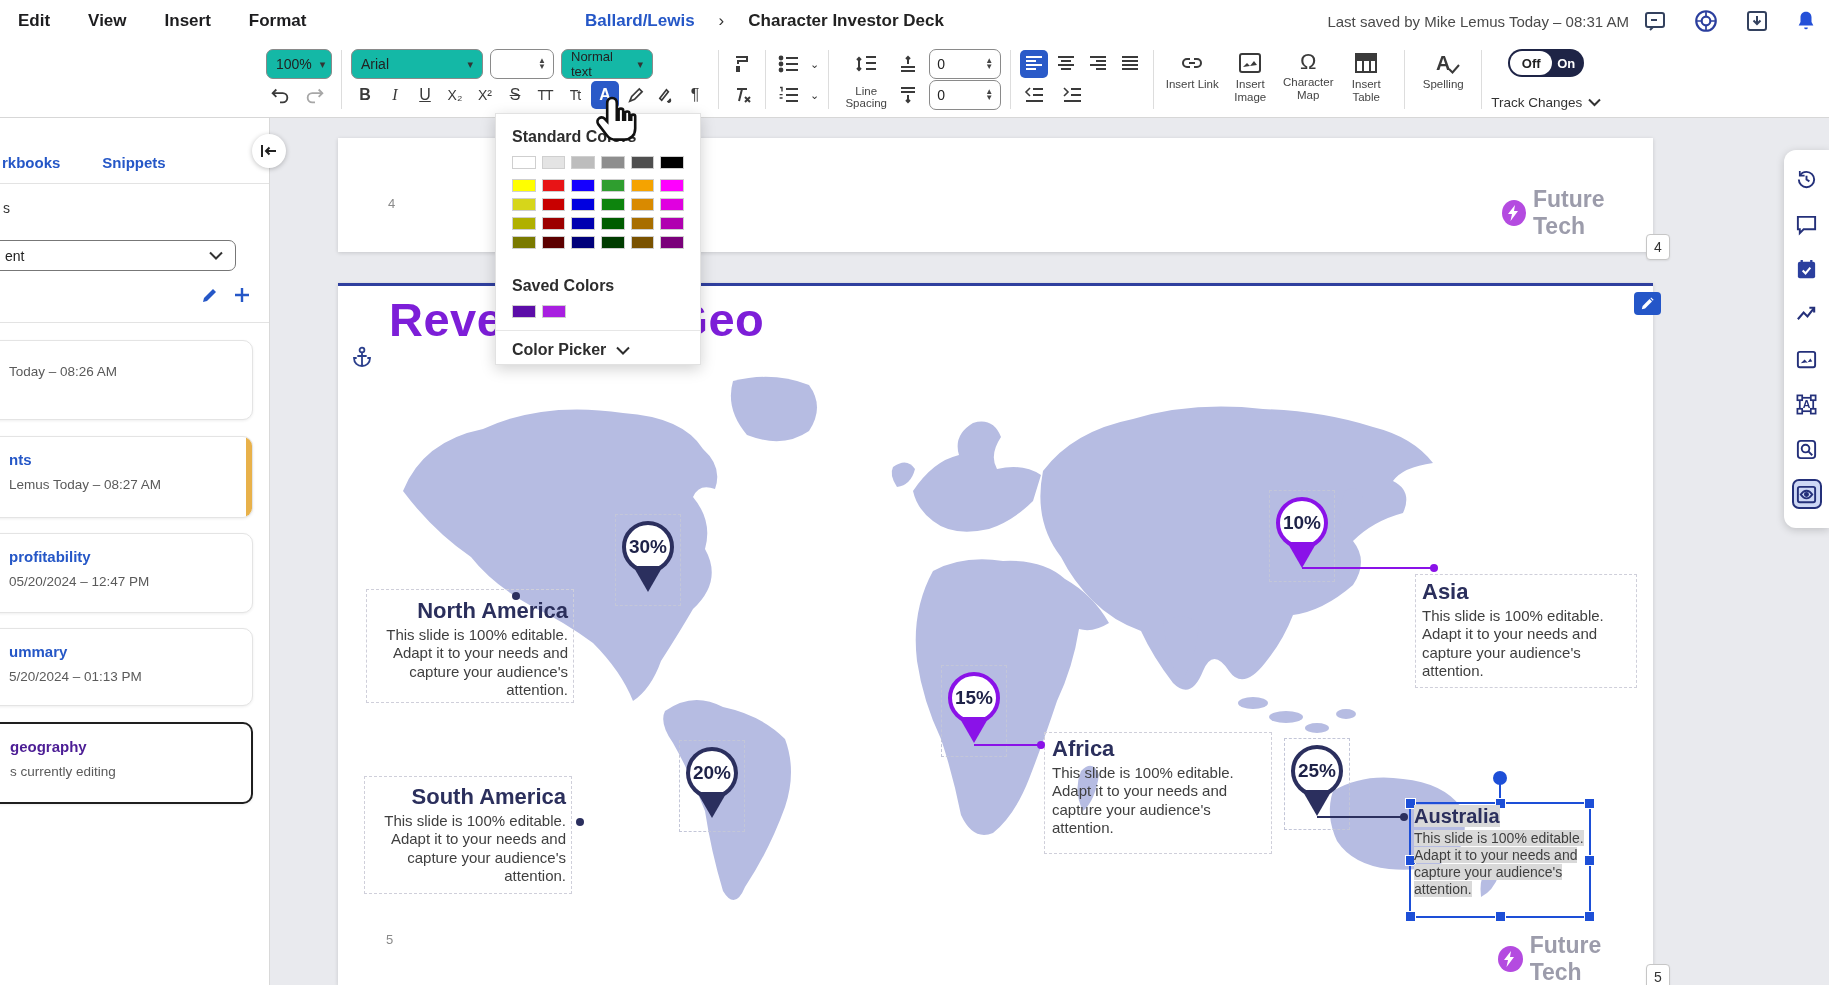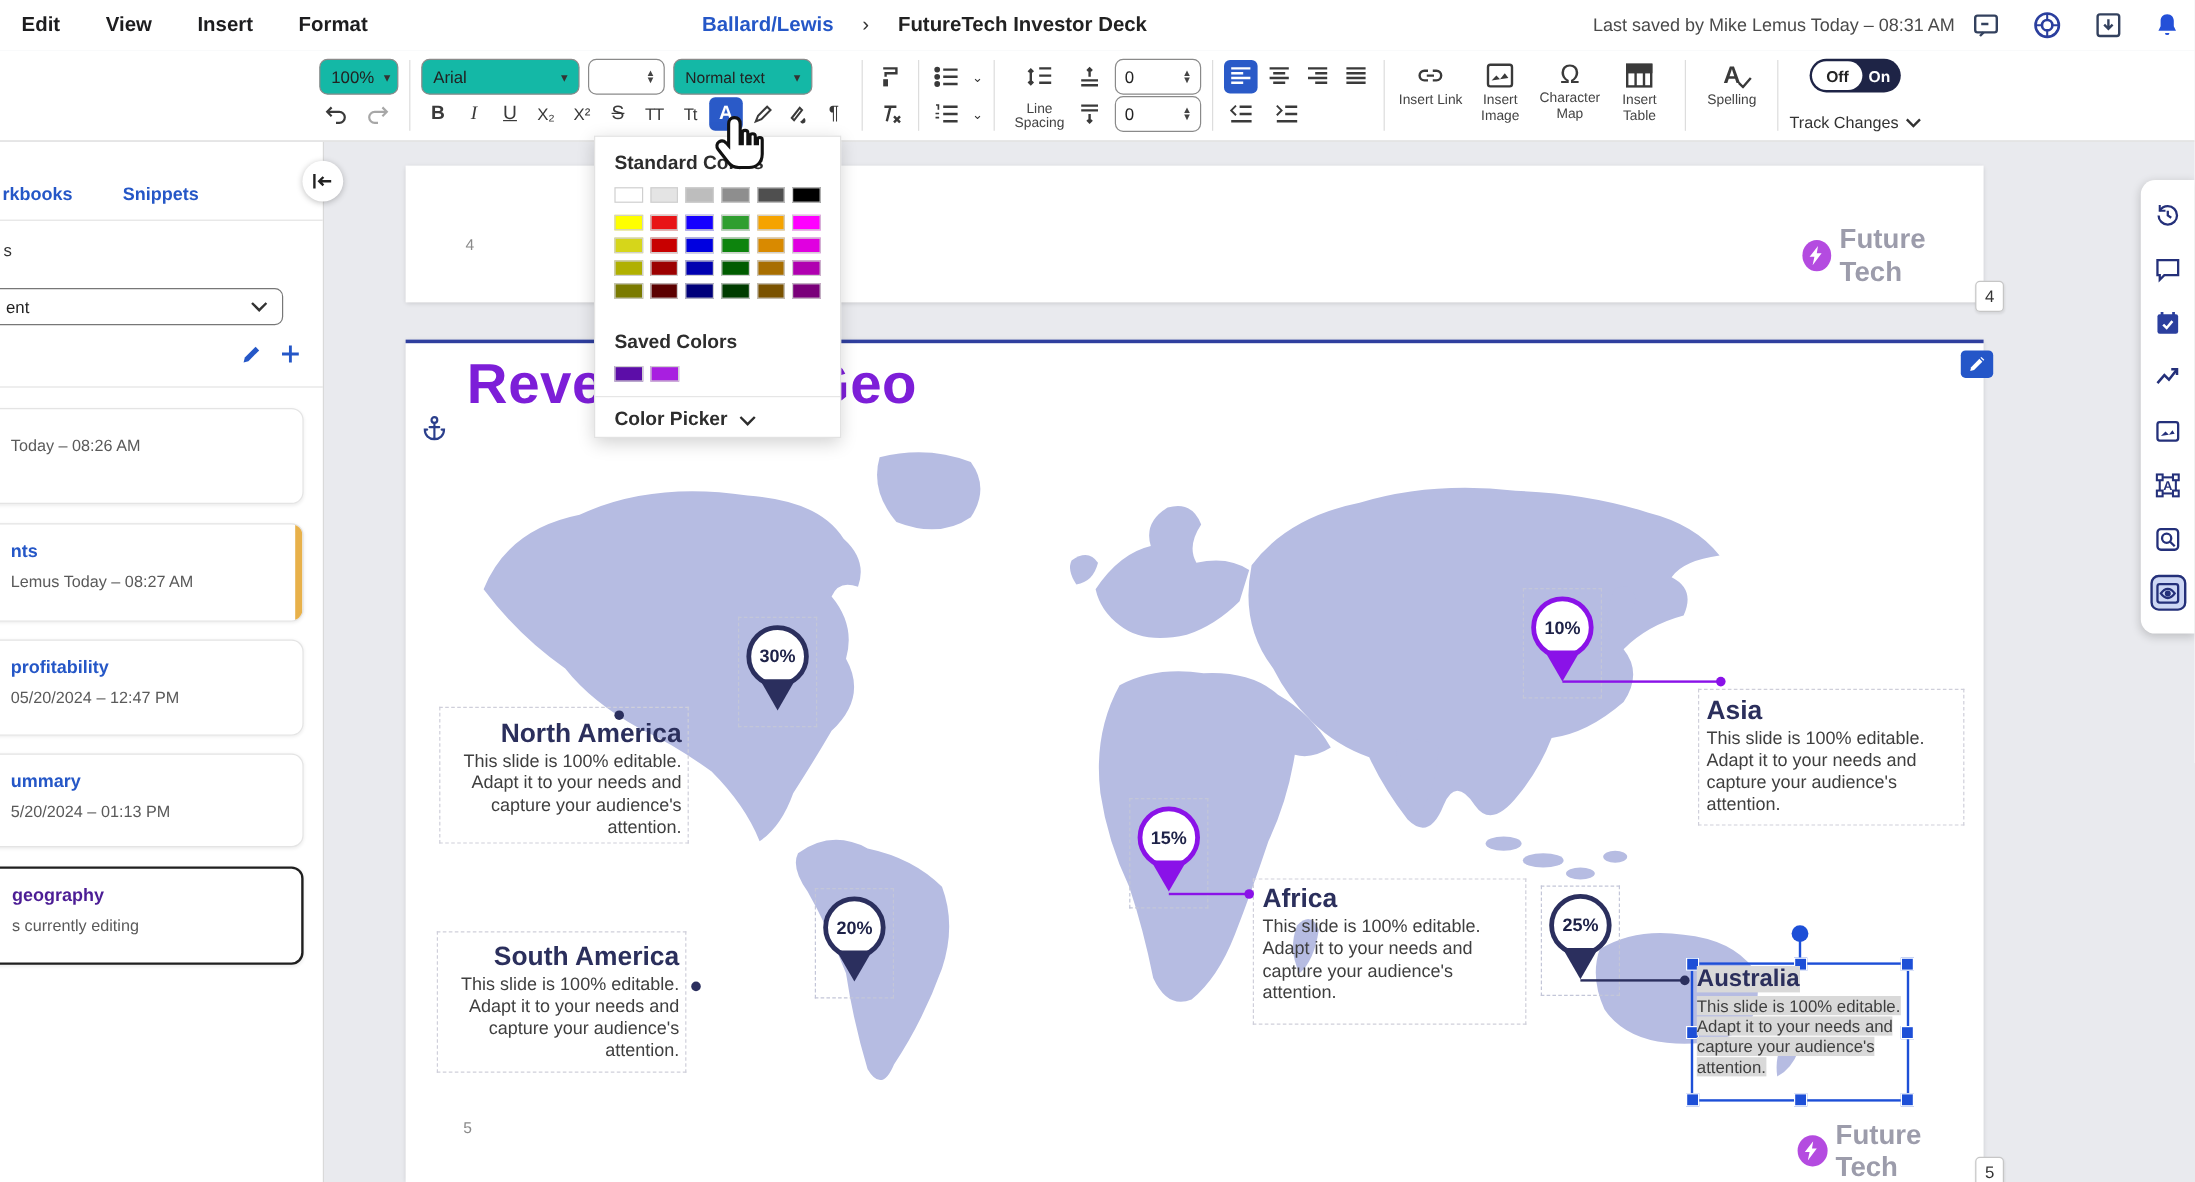--- a/index.html
+++ b/index.html
@@ -71,21 +71,21 @@
   .badge{position:absolute;width:24px;height:26px;background:#fff;border:1px solid #c6c6c6;border-radius:4px;font-size:14px;color:#333;display:flex;align-items:center;justify-content:center;box-shadow:0 1px 2px rgba(0,0,0,.08)}
   .editbadge{position:absolute;left:1296px;top:6px;width:27px;height:23px;background:#2456c8;border-radius:4px;display:flex;align-items:center;justify-content:center;cursor:pointer}
   .stitle{position:absolute;left:51px;top:6px;font-size:47px;font-weight:800;letter-spacing:.5px}
   .brand{position:absolute;display:flex;align-items:center;gap:7px}
   .brand .bc{width:26px;height:26px;border-radius:50%;background:#b44be0;display:flex;align-items:center;justify-content:center}
   .brand .bt{font-size:23px;font-weight:700;color:#9c9cab}
 
   
   .map{position:absolute;left:55px;top:85px}
   .pin{position:absolute;width:52px;display:flex;flex-direction:column;align-items:center;z-index:4}
-  .pin .pc{width:52px;height:52px;border-radius:50%;background:#fff;border:4px solid;display:flex;align-items:center;justify-content:center;font-size:15px;font-weight:700;color:#1e2248}
+  .pin .pc{width:52px;height:52px;border-radius:50%;background:#fff;border:4px solid;display:flex;align-items:center;justify-content:center;font-size:19px;font-weight:700;color:#1e2248}
   .pin .tri{width:0;height:0;border-left:15px solid transparent;border-right:15px solid transparent;border-top:26px solid;margin-top:-7px}
   .pinbox{position:absolute;border:1px dashed #c3c6d8;z-index:3}
   .region{position:absolute;z-index:5}
   .region .rt{font-size:22px;font-weight:700;color:#2b2f5c;margin-bottom:2px}
   .region .rb{font-size:15px;color:#3f3f3f;line-height:1.22}
   .region.ra-right{text-align:right}
   .dashbox{position:absolute;border:1px dashed #cfcfda;z-index:2}
   .dot{position:absolute;width:8px;height:8px;border-radius:50%;z-index:5}
   .cline{position:absolute;height:2px;z-index:4}
   .hl{background:#d9d9d9}
@@ -107,21 +107,21 @@
   <div class="topbar">
     <div class="menu">
       <span>Edit</span>
       <span>View</span>
       <span>Insert</span>
       <span>Format</span>
     </div>
     <div class="crumbs">
       <span class="crumb-link">Ballard/Lewis</span>
       <span class="crumb-sep">›</span>
-      <span>FutureTech Investor Deck</span>
+      <span>Character Investor Deck</span>
     </div>
     <div class="saved">Last saved by Mike Lemus Today – 08:31 AM</div>
     <div class="topicons">
       <span>
           <svg class="ico" width="24" height="24" viewBox="0 0 24 24" fill="none" stroke="#33415e" stroke-width="2">
             <rect x="3" y="4" width="18" height="14" rx="2"></rect>
             <path d="M7 21l3-3"></path>
             <path d="M8 11h6"></path>
           </svg>
         </span>
@@ -177,21 +177,21 @@
             <span>Arial</span>
             <span class="car">▾</span>
           </div>
         <div class="spin" style="width:64px">
             <span></span>
             <span class="ud">
               <span>▲</span>
               <span>▼</span>
             </span>
           </div>
-        <div class="sel" style="width:116px;font-size:13px">
+        <div class="sel" style="width:92px;font-size:13px">
             <span>Normal text</span>
             <span class="car">▾</span>
           </div>
       </div>
       <div class="r" style="gap:2px">
         <span class="tbtn" style="font-weight:800">B</span>
         <span class="tbtn" style="font-style:italic;font-family:'Liberation Serif',serif">I</span>
         <span class="tbtn" style="text-decoration:underline">U</span>
         <span class="tbtn" style="font-size:14px">X₂</span>
         <span class="tbtn" style="font-size:14px">X²</span>

